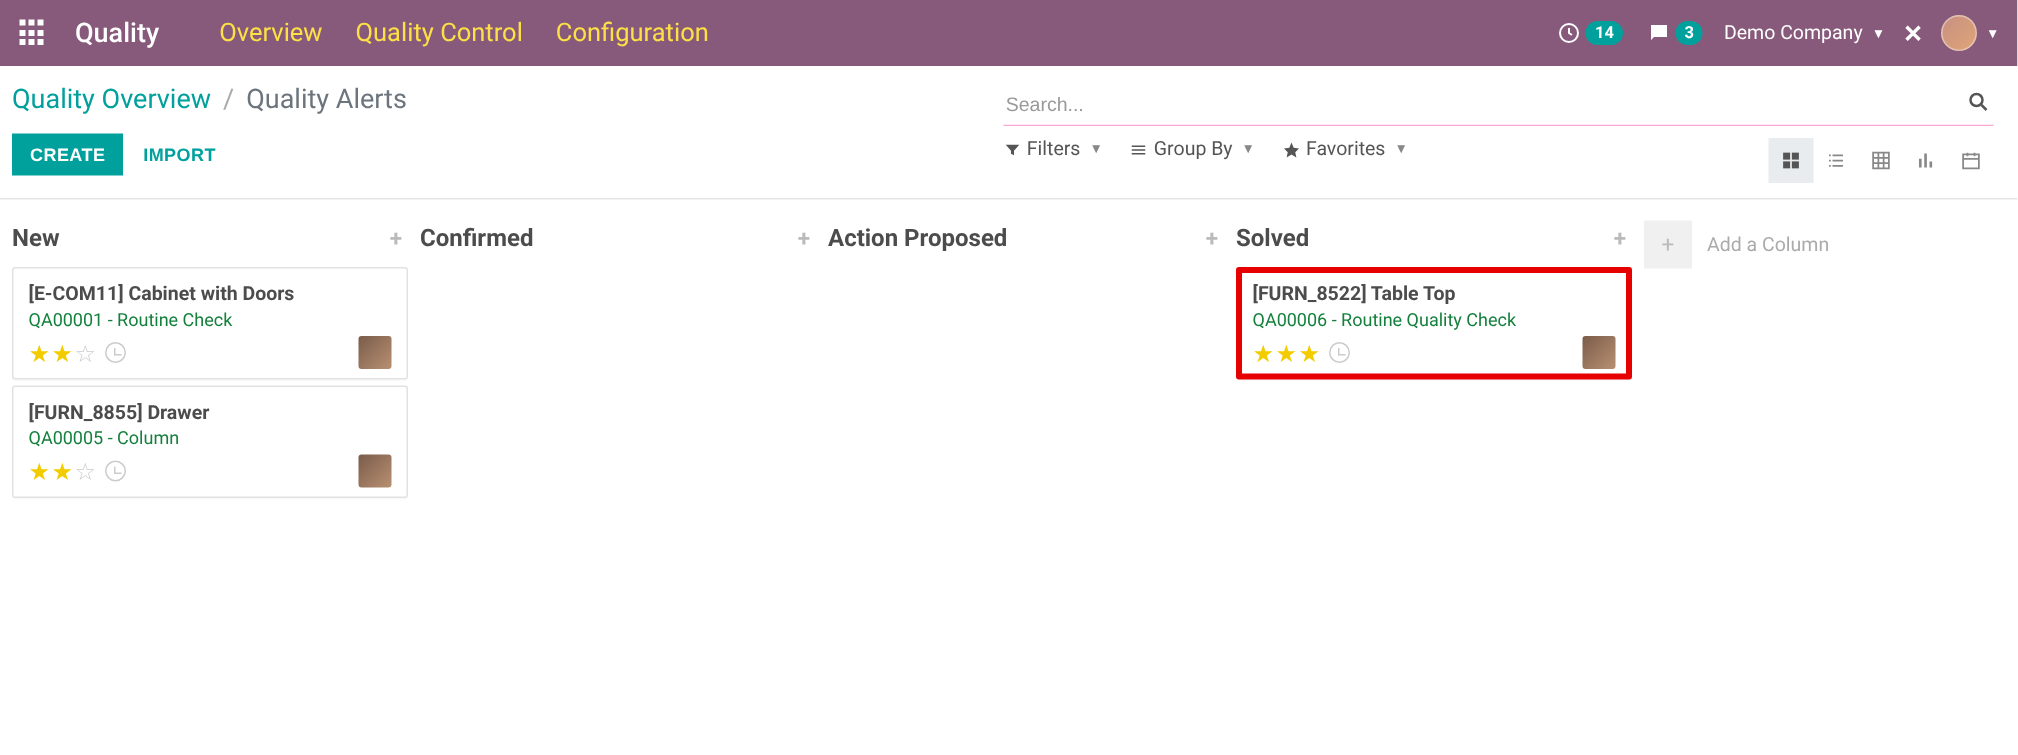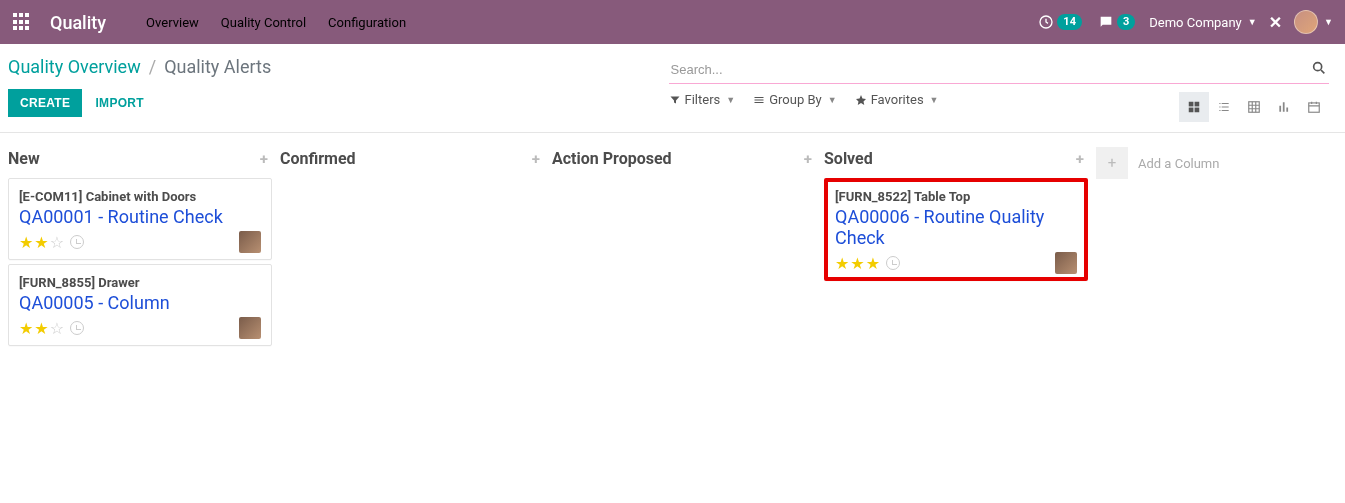--- a/index.html
+++ b/index.html
@@ -4,21 +4,21 @@
 <style>
   * { box-sizing: border-box; margin: 0; padding: 0; }
   body { font-family: -apple-system, BlinkMacSystemFont, "Segoe UI", Roboto, Helvetica, Arial, sans-serif; font-size: 13px; color: #4c4c4c; background: #fff; width: 1345px; }
   
   
   .topbar { background: #875a7b; height: 44px; display: flex; align-items: center; color: #fff; padding: 0 12px; }
   .apps-grid { width: 20px; height: 20px; display: inline-flex; flex-wrap: wrap; margin-right: 18px; cursor: pointer; }
   .apps-grid span { width: 4px; height: 4px; background: #fff; margin: 1px; }
   .brand { font-size: 18px; font-weight: 500; margin-right: 30px; }
   .topnav { display: flex; gap: 2px; }
-  .topnav-item { color: #000000; padding: 12px 10px; font-size: 13px; cursor: pointer; }
+  .topnav-item { color: #fde047; padding: 12px 10px; font-size: 17px; cursor: pointer; }
   .topbar-right { margin-left: auto; display: flex; align-items: center; gap: 12px; }
   .pill { display: inline-flex; align-items: center; gap: 3px; background: rgba(255,255,255,0.0); border-radius: 10px; padding: 1px 2px; cursor: pointer; position: relative; }
   .pill svg { width: 16px; height: 16px; }
   .badge { background: #00a09d; color: #fff; font-size: 11px; font-weight: 700; border-radius: 9px; padding: 1px 6px; line-height: 1.3; }
   .company { color: #fff; font-size: 13px; cursor: pointer; display: flex; align-items: center; gap: 4px;}
   .avatar-top { width: 24px; height: 24px; border-radius: 50%; background: linear-gradient(135deg,#c79081,#dfa579); border:1px solid rgba(255,255,255,0.4); }
   .caret-white { font-size: 9px; margin-left:2px; color:#fff;}
   .close-x { color:#fff; font-size:16px; font-weight:bold; cursor:pointer; }
   
   
@@ -45,21 +45,21 @@
   .view-btn.active { background:#e9ecef; color:#555; }
   
   
   .board { display: flex; padding: 10px 0 10px 8px; gap: 0; align-items: flex-start; }
   .column { width: 272px; padding: 0 8px 0 0; }
   .col-header { display:flex; align-items:center; font-size: 16px; font-weight:700; color:#4c4c4c; padding: 6px 4px 10px 0; gap: 31px;}
   .col-plus { margin-left:auto; color:#bbb; cursor:pointer; font-size:15px;}
   .card { background: #fff; border: 1px solid #e2e2e2; border-radius: 2px; padding: 10px 10px 6px 10px; margin-bottom: 4px; box-shadow: 0 1px 0 rgba(0,0,0,0.02); cursor:pointer; position:relative;}
   .card.highlight { border: 4px solid #e60000; padding: 7px 7px 3px 7px;}
   .card-title { font-weight:700; font-size:13px; color:#4c4c4c; margin-bottom:2px;}
-  .card-sub { font-size:18px; color:#1d4ed8; margin-bottom:4px;}
+  .card-sub { font-size:12px; color:#15803d; margin-bottom:4px;}
   .card-bottom { display:flex; align-items:center; }
   .stars { display:inline-flex; gap:1px;}
   .star { color:#f3cc00; font-size:16px; }
   .star.empty { color:#ccc; }
   .clock { margin-left:6px; width:14px; height:14px; border:1.5px solid #ccc; border-radius:50%; display:inline-block; position:relative;}
   .clock::after { content:""; position:absolute; width:4px; height:4px; border-left:1.5px solid #ccc; border-bottom:1.5px solid #ccc; top:3px; left:5px;}
   .card-avatar { margin-left:auto; width:22px; height:22px; border-radius:2px; background: linear-gradient(135deg,#7a5c4a,#b89072); }
   
   .add-column { display:flex; align-items:center; gap:10px; padding-top:4px;}
   .add-col-btn { width:32px; height:32px; background:#f0f0f0; display:flex; align-items:center; justify-content:center; color:#bbb; font-size:15px; cursor:pointer;}

